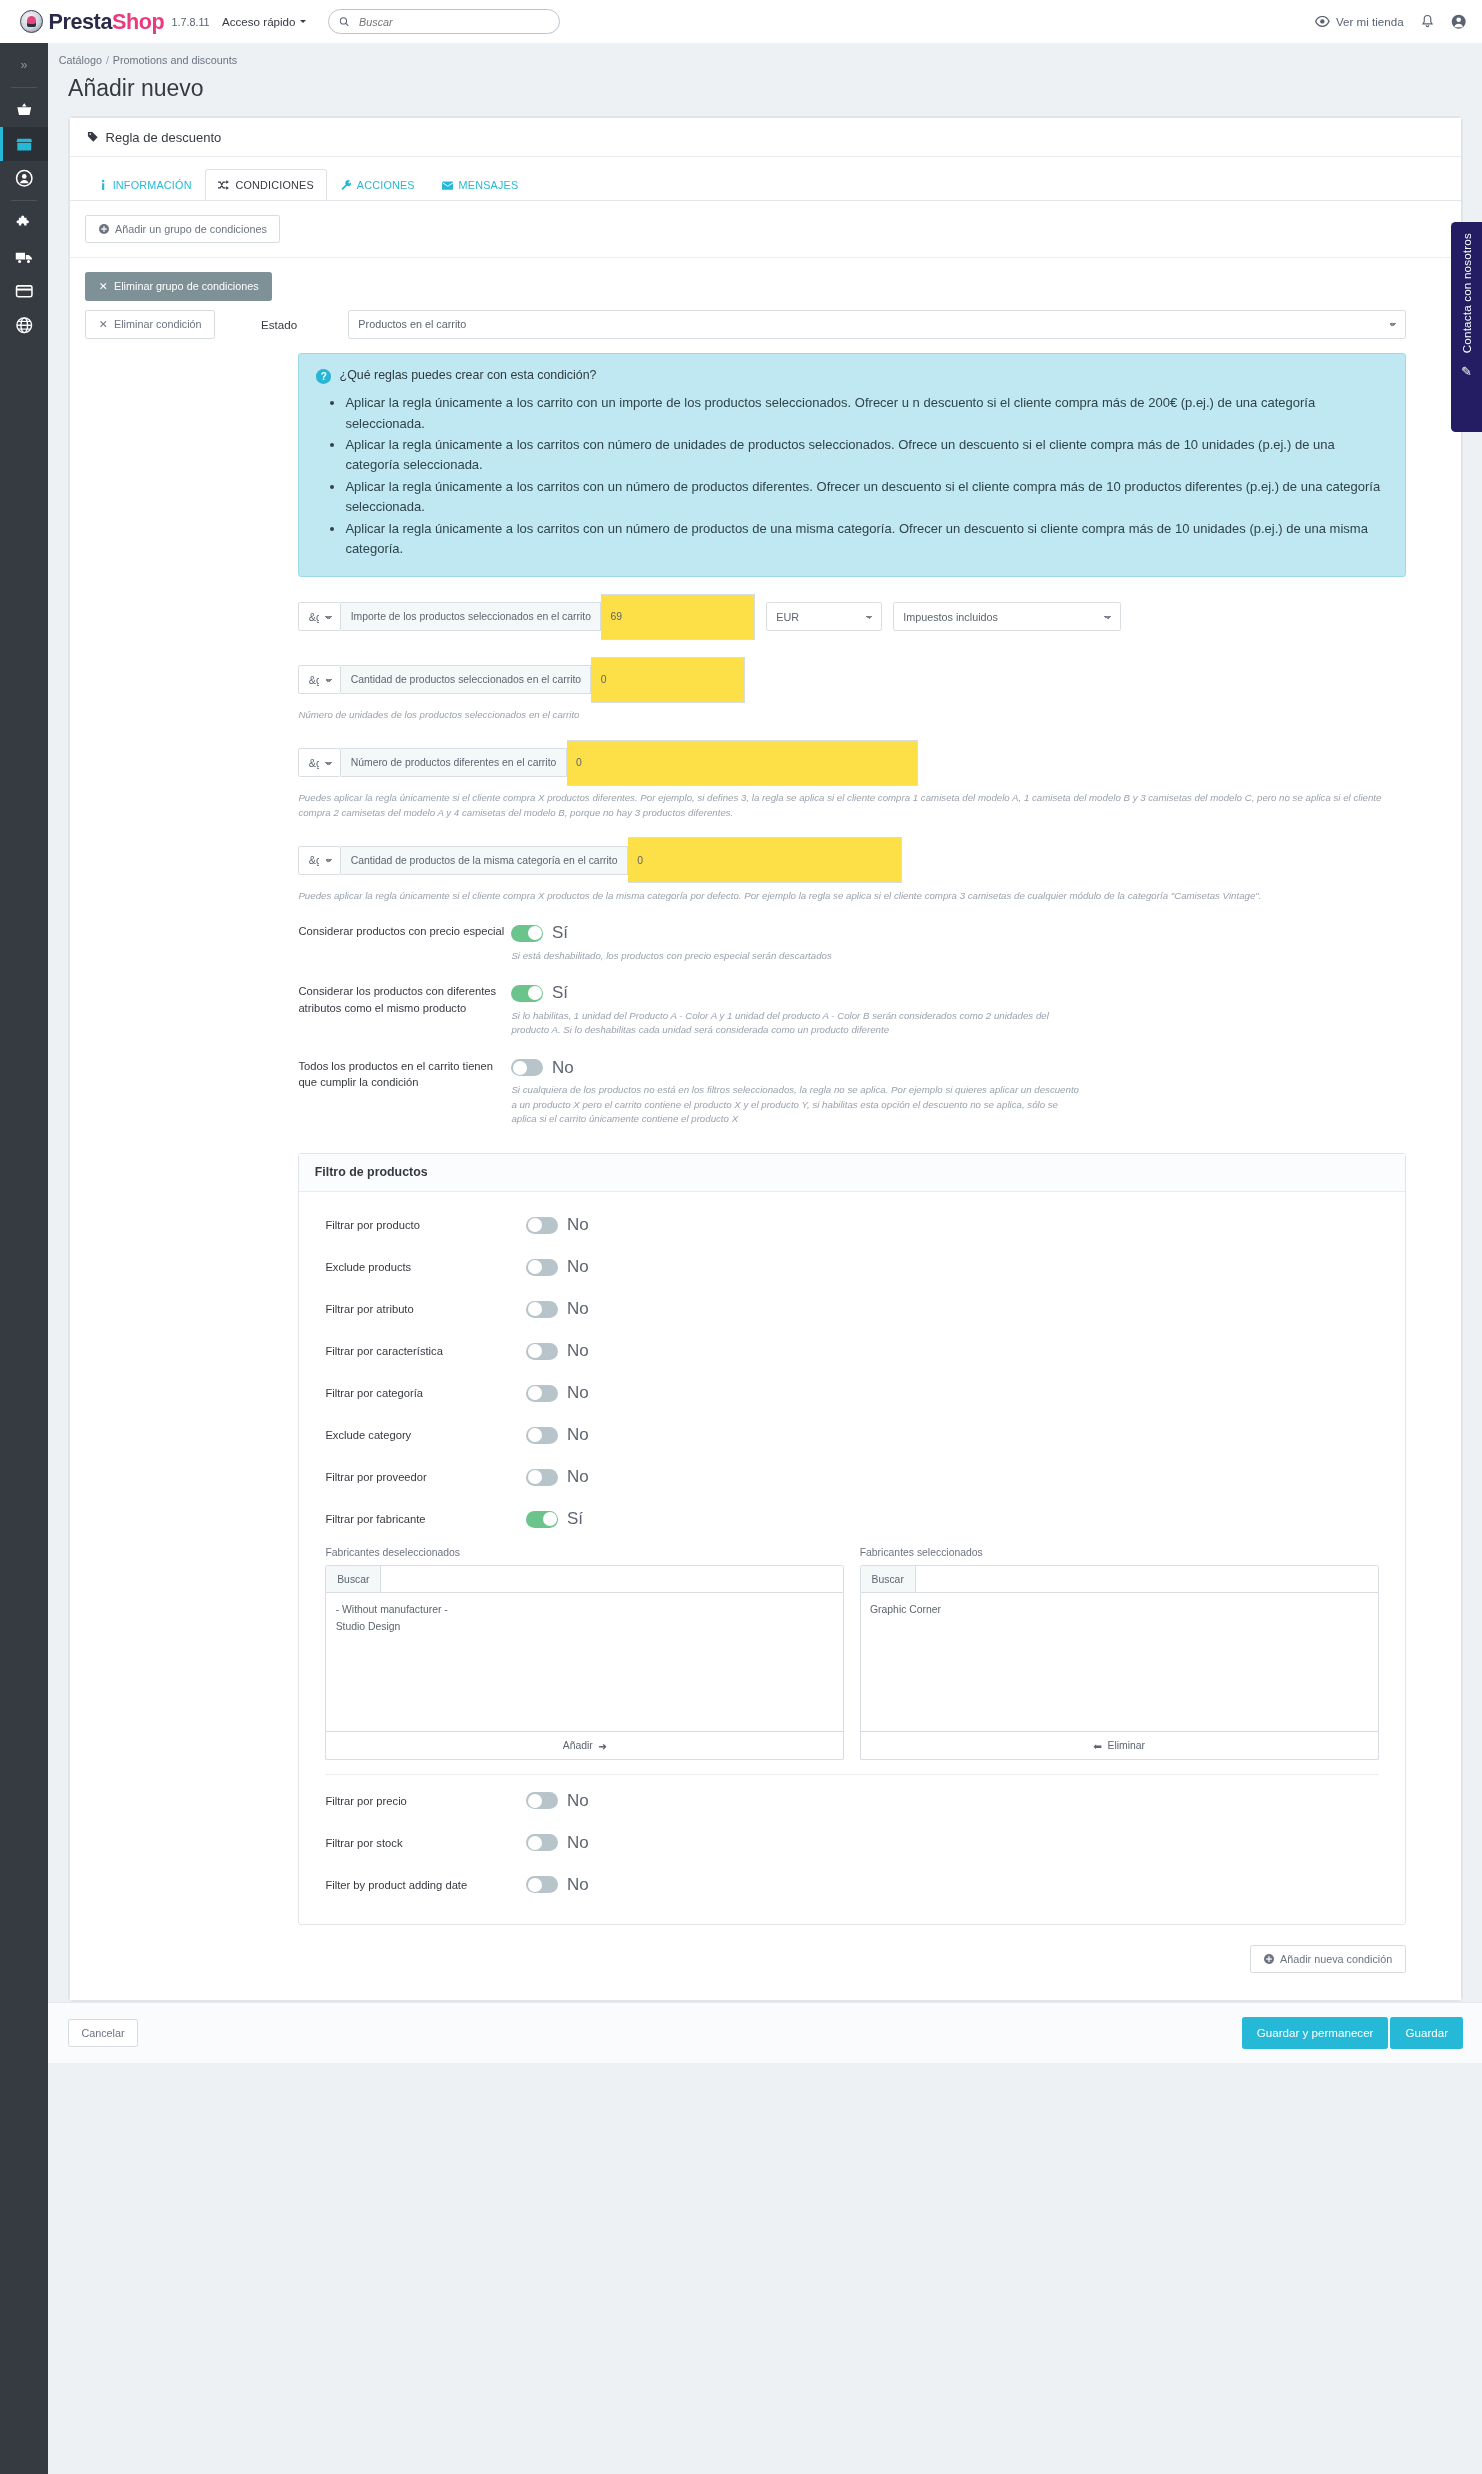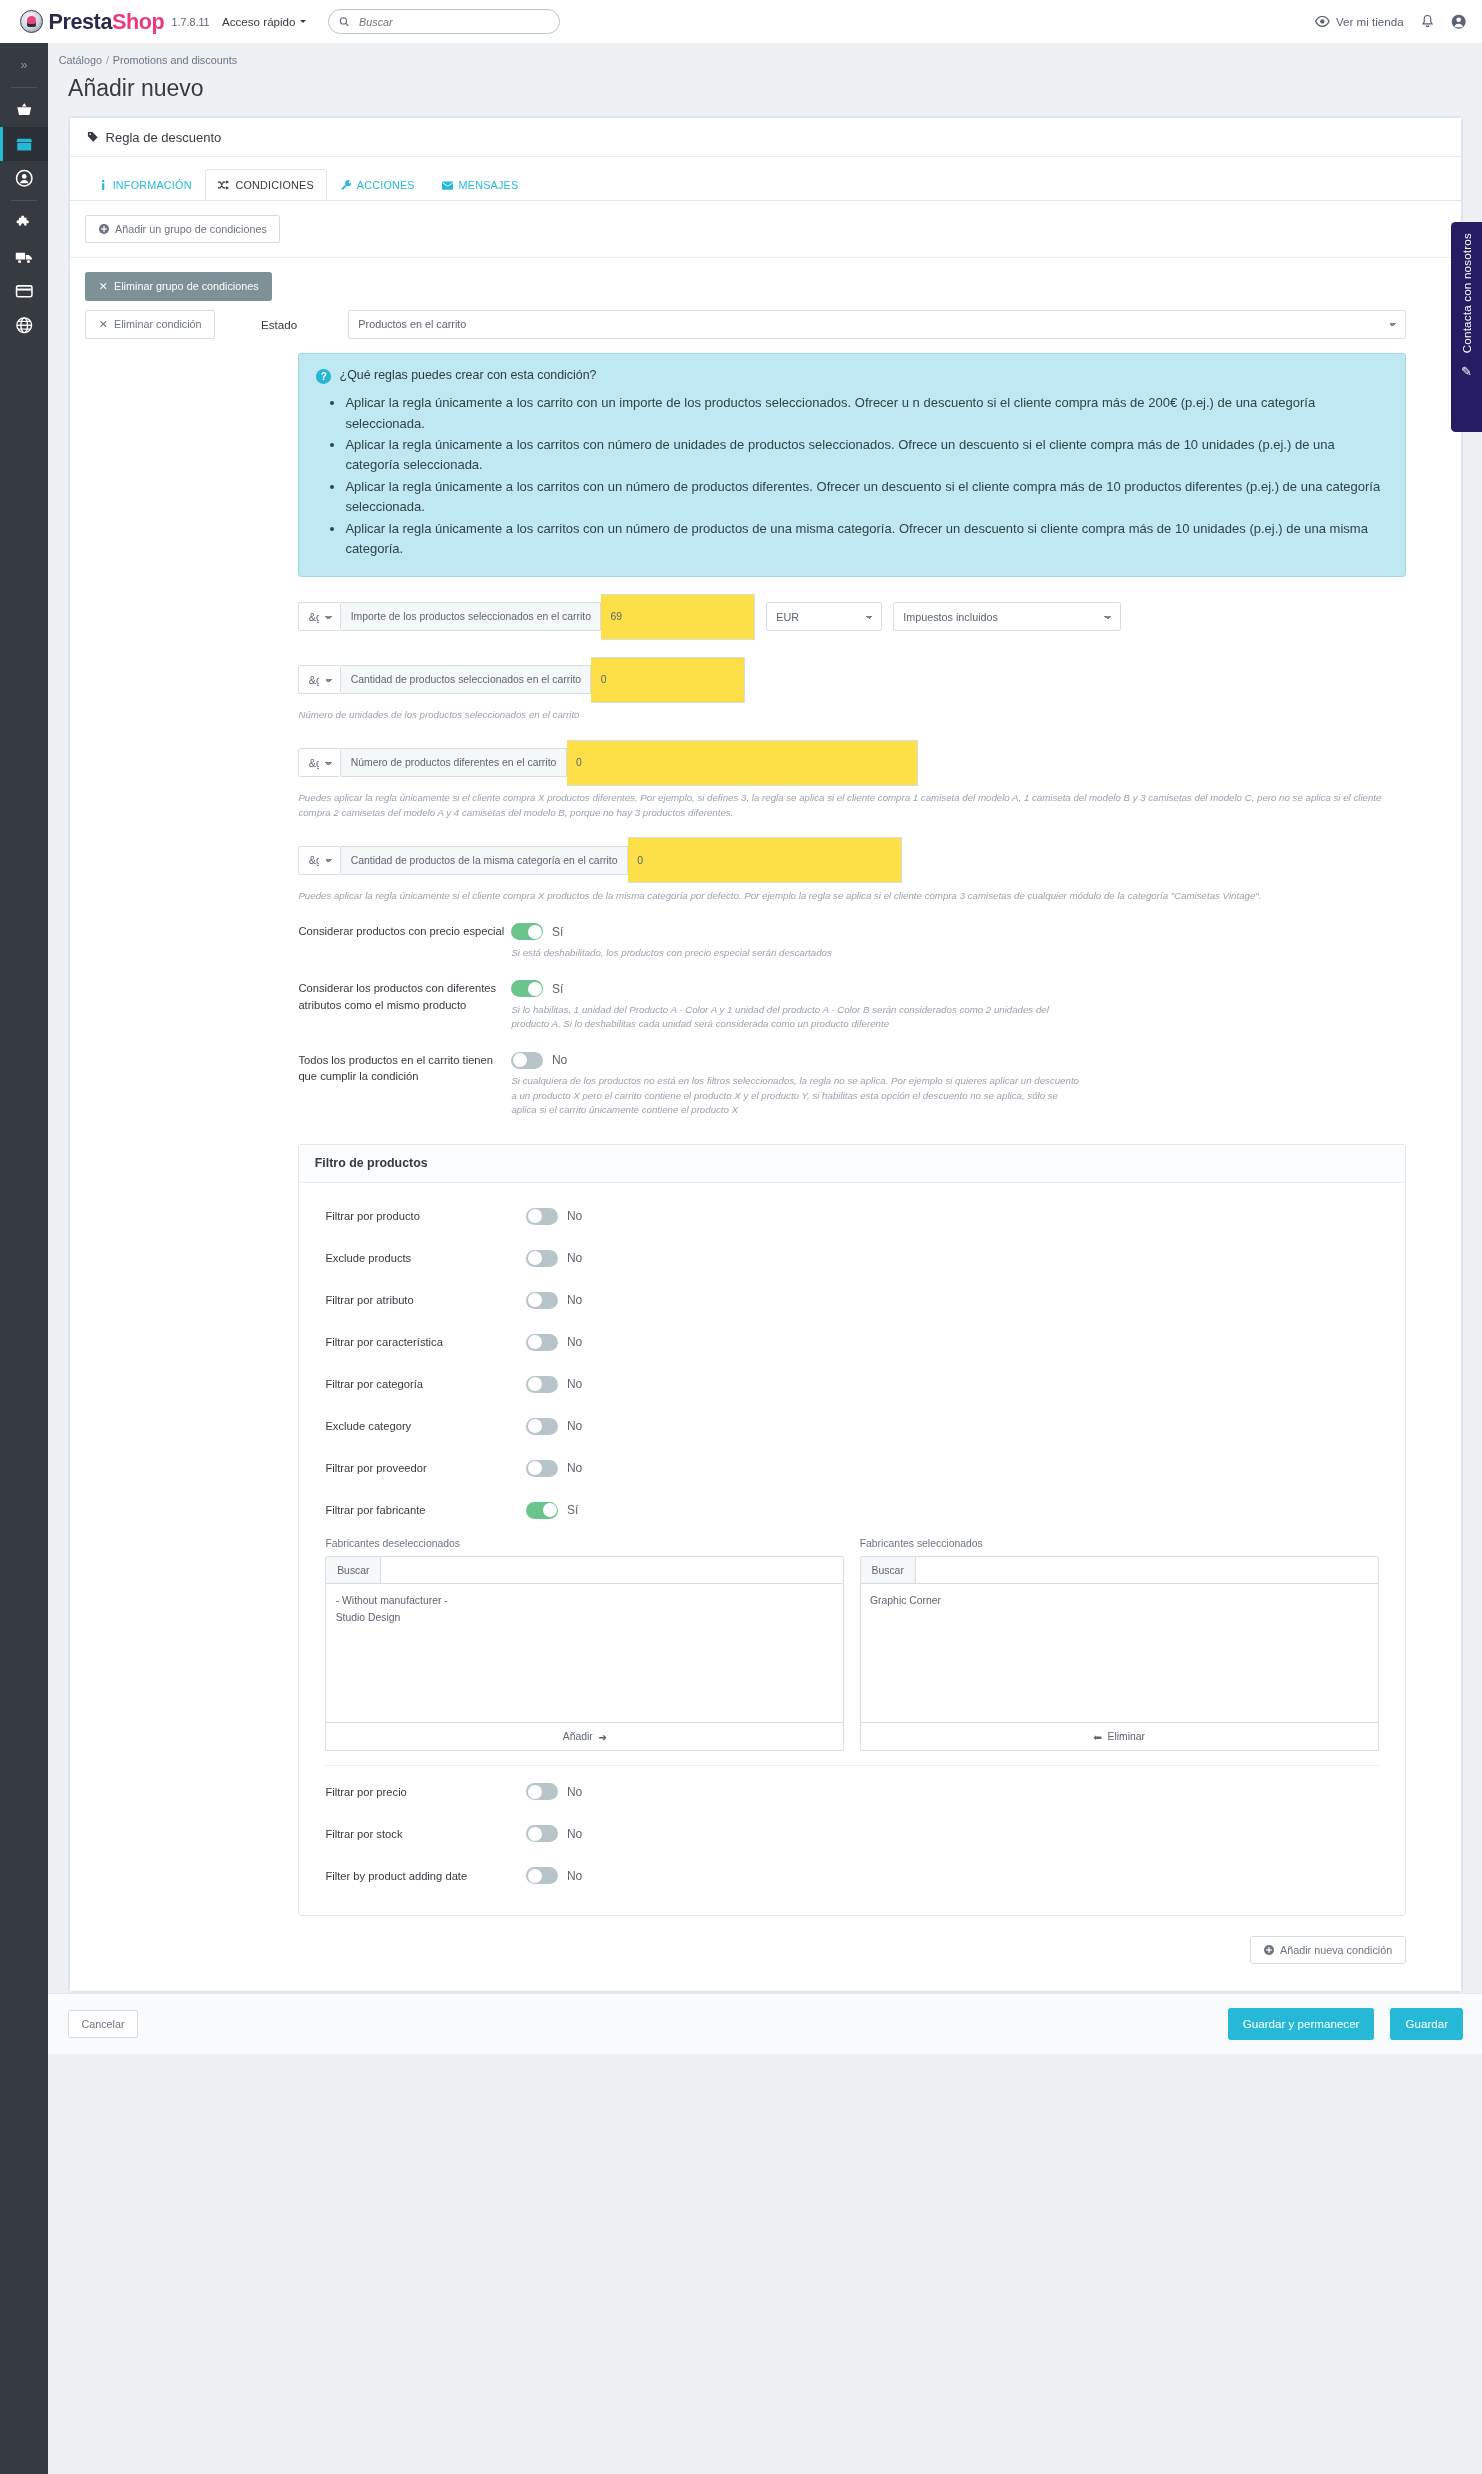--- a/index.html
+++ b/index.html
@@ -205,21 +205,21 @@
     display: inline-block; flex: 0 0 32px; cursor: pointer;
   }
   .switch .knob {
     position: absolute; top: 1.5px; width: 14px; height: 14px; border-radius: 50%;
     background: #fff;
   }
   .switch.on { background: #6bc48b; }
   .switch.on .knob { right: 1.5px; }
   .switch.off { background: #b7c4c9; }
   .switch.off .knob { left: 1.5px; }
-  .sw-val { font-size: 12px; color: #5d6570; margin-left: 8.5px; text-align: center; }
+  .sw-val { font-size: 17px; color: #5d6570; margin-left: 8.5px; text-align: center; }
 
   .sw-row { display: flex; align-items: flex-start; margin-top: 20px; }
   .sw-row .lbl { width: 213px; padding-left: 0; font-size: 11.2px; color: #363a41; line-height: 1.45; }
   .sw-row .ctl { flex: 1; }
   .sw-row .ctl .line { display: flex; align-items: center; }
   .sw-row .ctl .helper { max-width: 572px; }
 
   .sw-block { margin: 0 40px 0 213px; }
 
   
@@ -261,21 +261,21 @@
   }
   .pf-sep { border-top: 0.8px solid #eceff2; margin: 14px 0 4.6px 0; }
 
   .add-cond-wrap { display: flex; justify-content: flex-end; padding: 20px 40px 4.6px 0; }
 
   .footer-bar {
     background: #fafbfc; border-top: 0.8px solid #e5e9ed;
     padding: 14px 20px; display: flex; align-items: center;
     margin: 0;
   }
-  .footer-right { margin-left: auto; display: flex; gap: 16px; justify-content: flex-end; }
+  .footer-right { margin-left: auto; display: flex; gap: 2px; justify-content: flex-end; }
 
   
   .contact-tab {
     position: absolute; right: 0; top: 222px; width: 31px; height: 210px;
     background: #241d63; border-radius: 4.6px 0 0 4.6px;
     display: flex; flex-direction: column; align-items: center; justify-content: flex-start;
     padding-top: 10.8px; cursor: pointer; z-index: 40;
   }
   .contact-tab .vtext {
     writing-mode: vertical-rl; transform: rotate(180deg);

